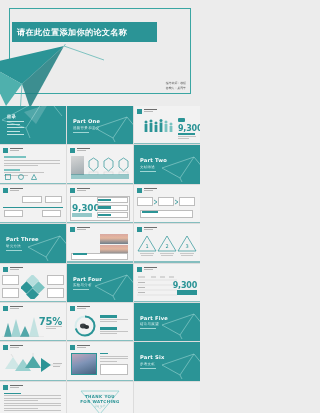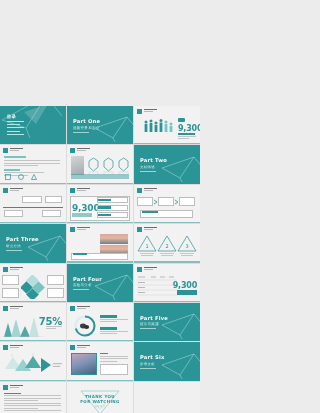--- a/index.html
+++ b/index.html
@@ -87,20 +87,39 @@
 
   .txt-lines i { display:block; background:#c4c4c4; height:.9px; margin-bottom:1.6px; }
   .txt-lines i.s { width:60%; }
   .txt-lines i.t { background:#2b9496; width:30%; }
 </style>
 </head>
 <body>
 
 <div class="page">
 
+  <div class="hero">
+    <div class="hero-frame"></div>
+
+    <svg class="plane-hero" viewBox="0 0 120 70">
+      <polygon points="0,20 78,2 36,40" fill="#2b9496"></polygon>
+      <polygon points="0,20 36,40 20,62" fill="#4fb0ad"></polygon>
+      <polygon points="36,40 78,2 44,64" fill="#1d7e80" opacity=".85"></polygon>
+      <path d="M78,2 L100,-28 M78,2 L118,16 M36,40 L34,70" stroke="#4fb0ad" stroke-width=".7" fill="none"></path>
+    </svg>
+
+    <div class="hero-titlebar">
+      <span class="hero-title">请在此位置添加你的论文名称</span>
+    </div>
+
+    <div class="hero-meta">
+      <div>指导老师：教授</div>
+      <div>答辩人：某同学</div>
+    </div>
+  </div>
 
   <div class="grid">
 
     <div class="cell teal">
       <svg style="position:absolute;left:-4px;top:-12px;width:74px;height:44px">
         <path d="M6,26 L50,2 L30,34 Z M50,2 L66,22 M30,34 L34,44" stroke="#8fd0ce" stroke-width=".6" fill="none"></path>
         <polygon points="28,18 52,10 40,30" fill="#ffffff" opacity=".18"></polygon>
       </svg>
       <div class="dir-title">目录</div>
       <div class="dir-list">

